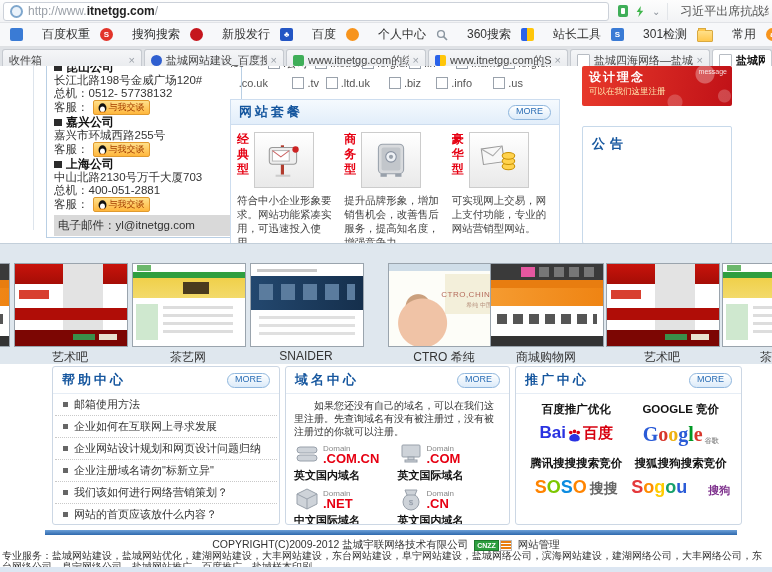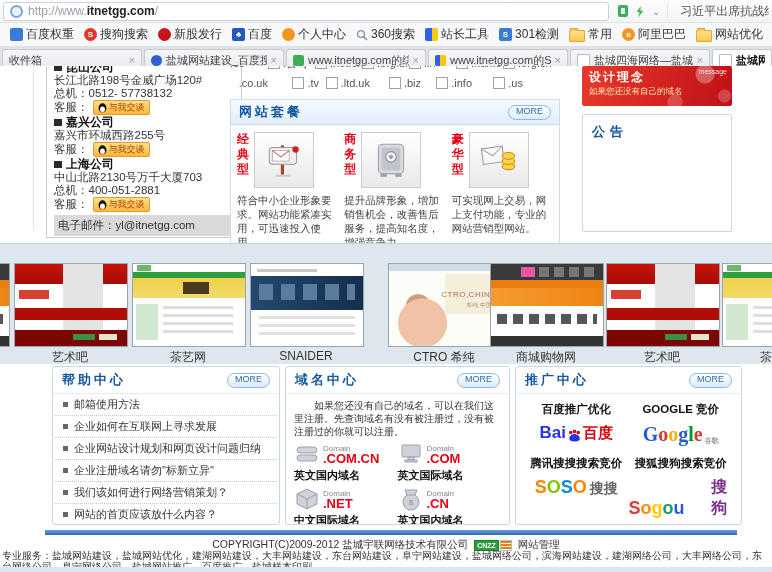--- a/index.html
+++ b/index.html
@@ -16,21 +16,21 @@
   .u-dim{color:#9aa0a8;} .u-dom{color:#222;font-weight:bold;}
   .addr-right{display:flex;align-items:center;gap:7px;margin-left:9px;flex:1;overflow:hidden;white-space:nowrap;}
   .ic-plug{width:12px;height:12px;background:#3fae58;border-radius:2px;position:relative;}
   .ic-plug::after{content:"";position:absolute;inset:3px;background:#fff;border-radius:1px;}
   .ic-bolt{width:12px;height:13px;}
   .chev{color:#8b929b;font-size:10px;}
   .search-box{display:flex;align-items:center;gap:4px;color:#555;overflow:hidden;border-left:1px solid #e2e5e9;padding-left:8px;}
 
   .bk-bar{height:23px;background:#f7f8fa;border-bottom:1px solid #dfe1e4;display:flex;align-items:center;
           padding:0 5px;white-space:nowrap;overflow:hidden;}
-  .bk{display:flex;align-items:center;gap:3px;padding:2px 5px;color:#333;font-size:12px;cursor:default;}
+  .bk{display:flex;align-items:center;gap:19px;padding:2px 5px;color:#333;font-size:12px;cursor:default;}
   .bki{width:13px;height:13px;display:inline-flex;align-items:center;justify-content:center;
        font-size:8px;color:#fff;font-weight:bold;flex:0 0 auto;}
   .rnd{border-radius:50%;} .sqr{border-radius:2px;}
   .c-blue{background:#3a7bd5;} .c-red{background:#e2342a;} .c-crim{background:#c5161d;}
   .c-org{background:#f7941d;} .c-navy{background:#2456c4;}
   .ic-folder{width:14px;height:10px;background:linear-gradient(#ffe08a,#ffc84d);border:1px solid #d9a93f;
              border-radius:1px;position:relative;margin-top:2px;}
   .ic-folder::before{content:"";position:absolute;top:-3px;left:0;width:6px;height:2px;background:#ffc84d;border:1px solid #d9a93f;border-bottom:none;}
   .ic-half{background:linear-gradient(90deg,#2a62e9 0 50%,#ffc60a 50% 100%);}
   .bk-chev{color:#8b929b;padding:0 4px;}
@@ -88,21 +88,21 @@
   .rcol{position:absolute;left:582px;top:0;width:150px;}
   .banner{height:34px;border-radius:2px;position:relative;overflow:hidden;color:#fff;padding:3px 7px;cursor:pointer;
      background:
        radial-gradient(circle at 82% 20%, rgba(255,255,255,.30) 0 9px, transparent 10px),
        radial-gradient(circle at 62% 90%, rgba(255,255,255,.20) 0 7px, transparent 8px),
        radial-gradient(circle at 95% 75%, rgba(255,255,255,.22) 0 6px, transparent 7px),
        linear-gradient(100deg,#e8392b,#c01117);}
   .banner-title{font-size:12px;font-weight:bold;letter-spacing:2px;}
   .banner-sub{font-size:8.5px;color:#ffe9b0;}
   .banner-tag{position:absolute;top:2px;right:5px;font-size:7px;opacity:.85;}
-  .notice-box{margin-top:8px;height:100px;border:1px solid #c7d9ea;border-radius:2px;padding:8px 9px;background:#fff;}
+  .notice-box{margin-top:20px;height:100px;border:1px solid #c7d9ea;border-radius:2px;padding:8px 9px;background:#fff;}
   .notice-title{color:#15569e;font-weight:bold;font-size:13px;letter-spacing:5px;}
 
   
   .strip{position:absolute;top:177px;left:0;width:772px;height:120px;background:#dfe7ee;border-top:1px solid #c3cfda;}
   .thumb{position:absolute;top:19px;width:112px;height:82px;border:1px solid #9aa4ad;background:#fff;overflow:hidden;cursor:pointer;}
   .cap{position:absolute;top:105px;width:112px;text-align:center;font-size:12px;color:#333;white-space:nowrap;}
 
   .m-art{background:
      linear-gradient(#3a8f4a,#3a8f4a) 58px 70px/22px 6px no-repeat,
      linear-gradient(#e8e2d0,#e8e2d0) 84px 70px/18px 6px no-repeat,
@@ -164,21 +164,21 @@
   .pitem{text-align:center;cursor:pointer;}
   .pcap{font-size:11.5px;font-weight:bold;color:#111;}
   .plogo{margin-top:6px;font-weight:bold;display:flex;align-items:flex-end;justify-content:center;gap:1px;}
   .bd-bai{color:#2932e1;font-size:17px;}
   .bd-cn{color:#d7000f;font-size:15px;}
   .logo-google{font-family:"Liberation Serif","DejaVu Serif",serif;font-size:20px;letter-spacing:0;}
   .g-sub{font-size:7px;color:#999;margin-left:1px;}
   .logo-soso{font-size:18px;}
   .soso-cn{color:#666;font-size:14px;margin-left:2px;}
   .logo-sogou{font-size:18px;}
-  .sogou-cn{color:#7d2f8c;font-size:16px;margin-left:20px;}
+  .sogou-cn{color:#7d2f8c;font-size:11px;margin-left:20px;}
 
   
   .footer-bar{position:absolute;top:464px;left:45px;width:692px;height:5px;
               background:linear-gradient(#6da0d8,#2e69ad);}
   .copy{position:absolute;top:472px;left:0;width:772px;text-align:center;font-size:10.5px;color:#333;}
   .cnzz{display:inline-flex;align-items:center;margin:0 3px;vertical-align:middle;}
   .cnzz-txt{background:#2d9e3f;color:#fff;font-size:7px;font-weight:bold;padding:1px 2px;border:1px solid #1d7a2d;}
   .cnzz-bars{width:10px;height:9px;margin-left:1px;
      background:repeating-linear-gradient(#e87d10 0 2px,#fff 2px 3px);border:1px solid #bbb;}
   .services{position:absolute;top:485px;left:2px;width:768px;font-size:10px;line-height:10.5px;color:#333;}
@@ -479,21 +479,21 @@
               </div>
               <div class="pkg-desc">可实现网上交易，网上支付功能，专业的网站营销型网站。</div>
             </div>
           </div>
         </div>
       </div>
 
       <div class="rcol">
         <div class="banner">
           <div class="banner-title">设计理念</div>
-          <div class="banner-sub">如果您还没有自己的域名</div>
+          <div class="banner-sub">可以在我们这里注册</div>
           <div class="banner-tag">message</div>
         </div>
         <div class="notice-box">
           <div class="notice-title">公告</div>
         </div>
       </div>
     </div>
 
     <div class="strip">
       <div class="thumb m-mall" style="left:-104px"></div>

